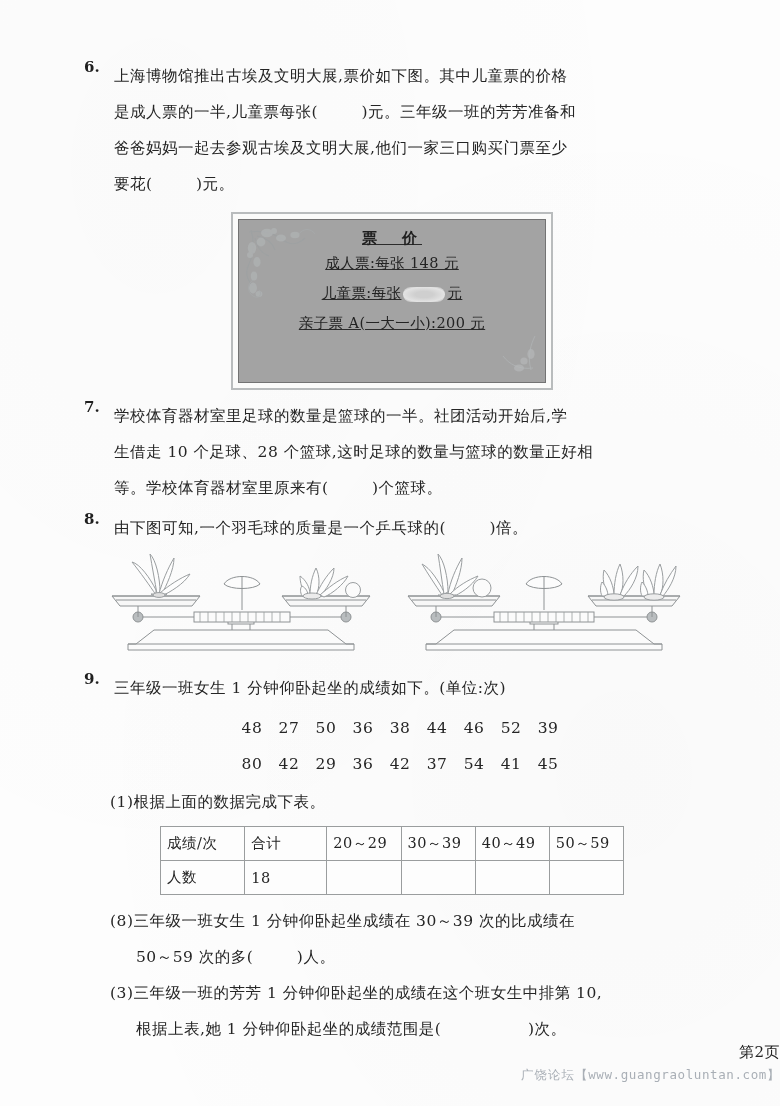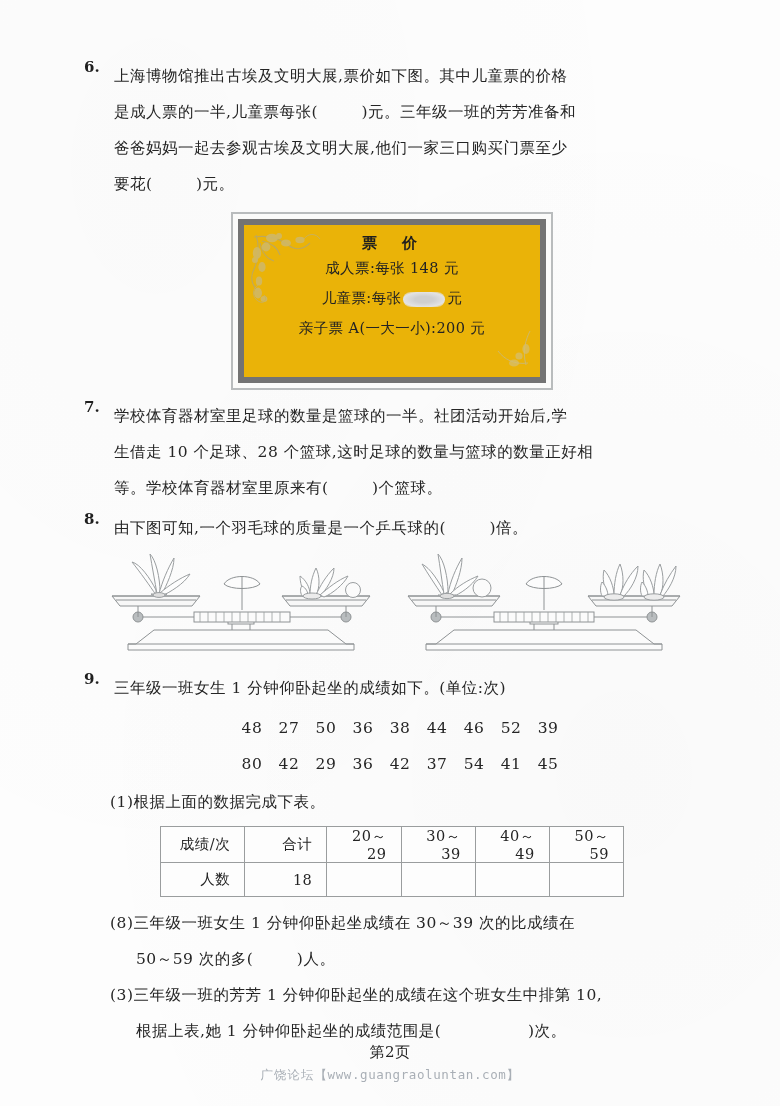--- a/index.html
+++ b/index.html
@@ -72,23 +72,24 @@
     position: relative;
     width: 322px;
     height: 178px;
     background: #fbfbfa;
     border: 2px solid #b9bcbd;
     padding: 5px;
   }
   .ticket-inner {
     position: relative;
     width: 100%; height: 100%;
-    border: 6px solid #737373;
-    background: #eab308;
+    border: 1px solid #737373;
+    background: #a3a3a3;
     overflow: hidden;
+    text-decoration: underline;
   }
   .corner-orn {
     position: absolute;
     width: 84px; height: 84px;
     opacity: 0.55;
     pointer-events: none;
   }
   .corner-tl { left: 2px; top: 2px; }
   .corner-br { right: 2px; bottom: 2px; transform: rotate(180deg); }
   .tick-title {
@@ -145,36 +146,36 @@
     margin: 6px 0 8px 0;
   }
   table.freq {
     border-collapse: collapse;
     width: 464px;
     background: #fdfdfd;
   }
   table.freq td {
     border: 1px solid #9a9d9e;
     height: 34px;
-    text-align: right;
+    text-align: left;
     font-size: 14.5px;
     letter-spacing: 0.5px;
     color: #242424;
-    padding: 0 14px;
+    padding: 0 6px;
   }
   table.freq td.c0 { width: 84px; }
   table.freq td.c1 { width: 82px; }
   table.freq td.cx { width: 74px; }
 
   
   .footer {
     position: absolute;
     left: 0; right: 0;
     bottom: 22px;
-    text-align: center;
+    text-align: right;
   }
   .page-no {
     font-size: 15px;
     color: #222;
     letter-spacing: 0.5px;
   }
   .watermark {
     margin-top: 5px;
     font-size: 12.5px;
     color: #a9afb6;

